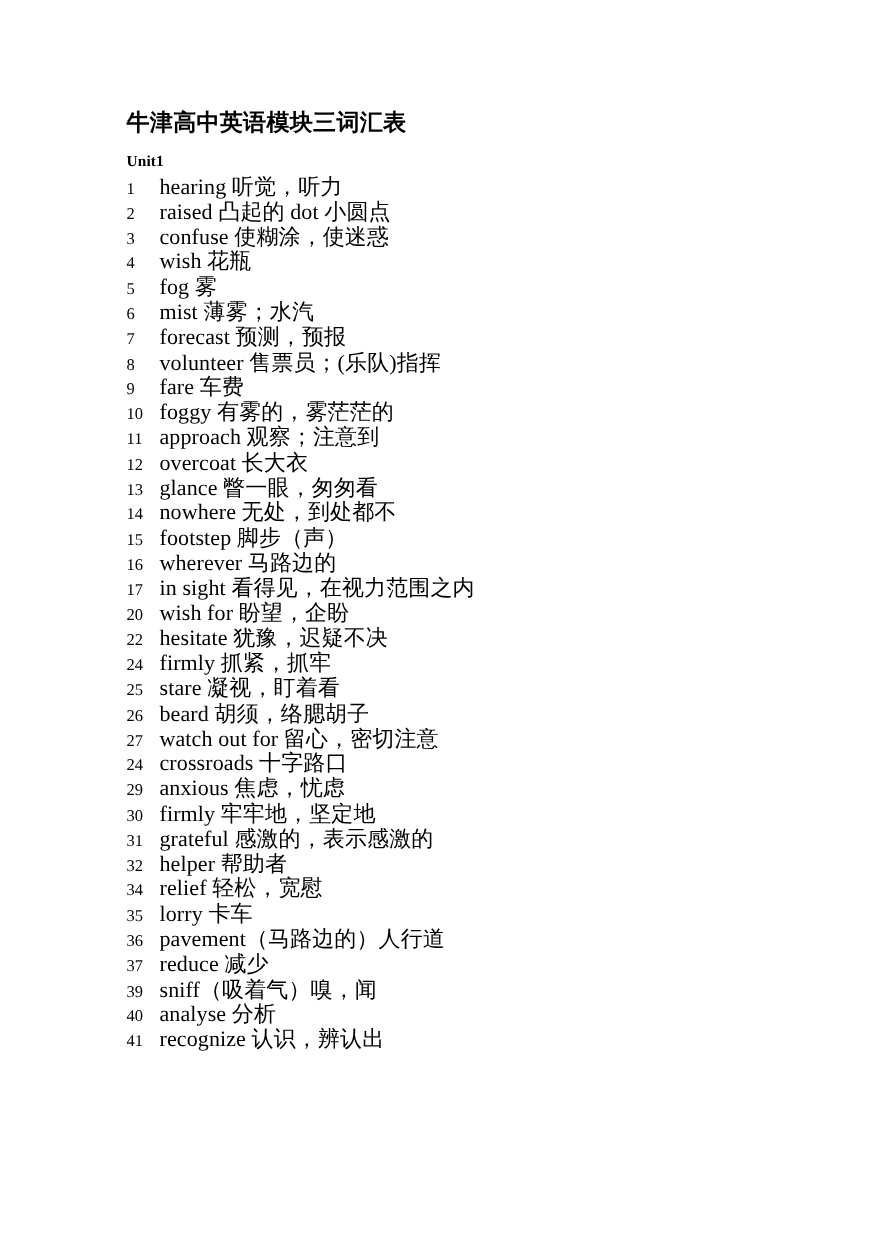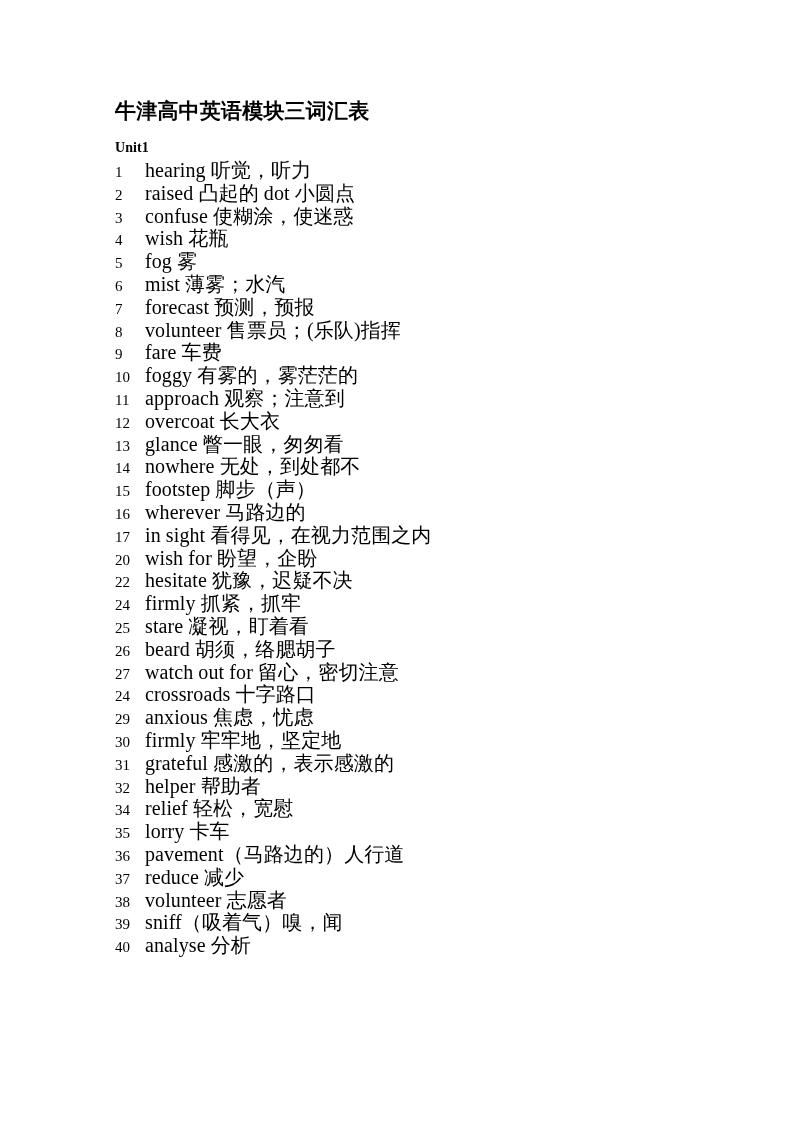--- a/index.html
+++ b/index.html
@@ -205,26 +205,26 @@
       </li>
       <li class="word-row">
         <span class="word-index">36</span>
         <span class="word-text">pavement（马路边的）人行道</span>
       </li>
       <li class="word-row">
         <span class="word-index">37</span>
         <span class="word-text">reduce 减少</span>
       </li>
       <li class="word-row">
-        <span class="word-index">38</span>
-        <span class="word-text">volunteer 志愿者</span>
-      </li>
-      <li class="word-row">
         <span class="word-index">39</span>
         <span class="word-text">sniff（吸着气）嗅，闻</span>
       </li>
       <li class="word-row">
         <span class="word-index">40</span>
         <span class="word-text">analyse 分析</span>
       </li>
+      <li class="word-row">
+        <span class="word-index">41</span>
+        <span class="word-text">recognize 认识，辨认出</span>
+      </li>
     </ul>
 
 </div>
 
 </body></html>

